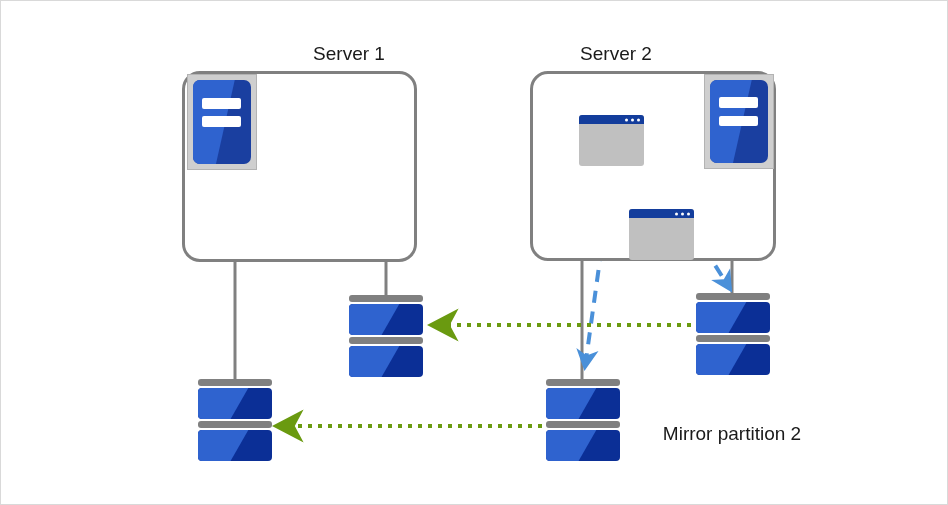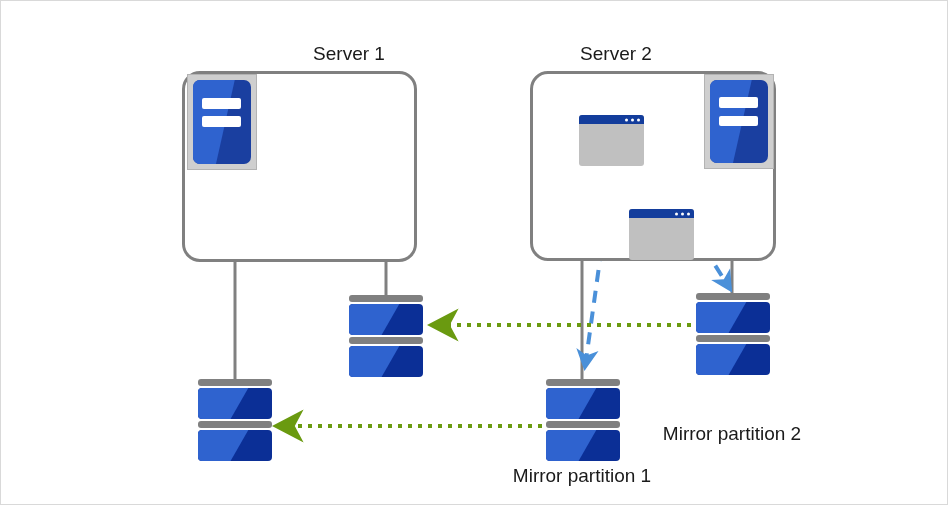--- a/index.html
+++ b/index.html
@@ -240,16 +240,15 @@
     <div class="disk-slab"></div>
   </div>
   <div class="lbl center" style="left:731px; top:386px;margin-top:36px;">Mirror partition 2</div>
 
   <div class="disk" style="left:545px; top:378px; width:74px;">
     <div class="disk-cap"></div>
     <div class="disk-slab"></div>
     <div class="disk-cap"></div>
     <div class="disk-slab"></div>
   </div>
-  <div class="lbl center" style="left:581px; top:464px;">Mirror partition 1</div>
 
 
 </div>
 
 </body></html>

